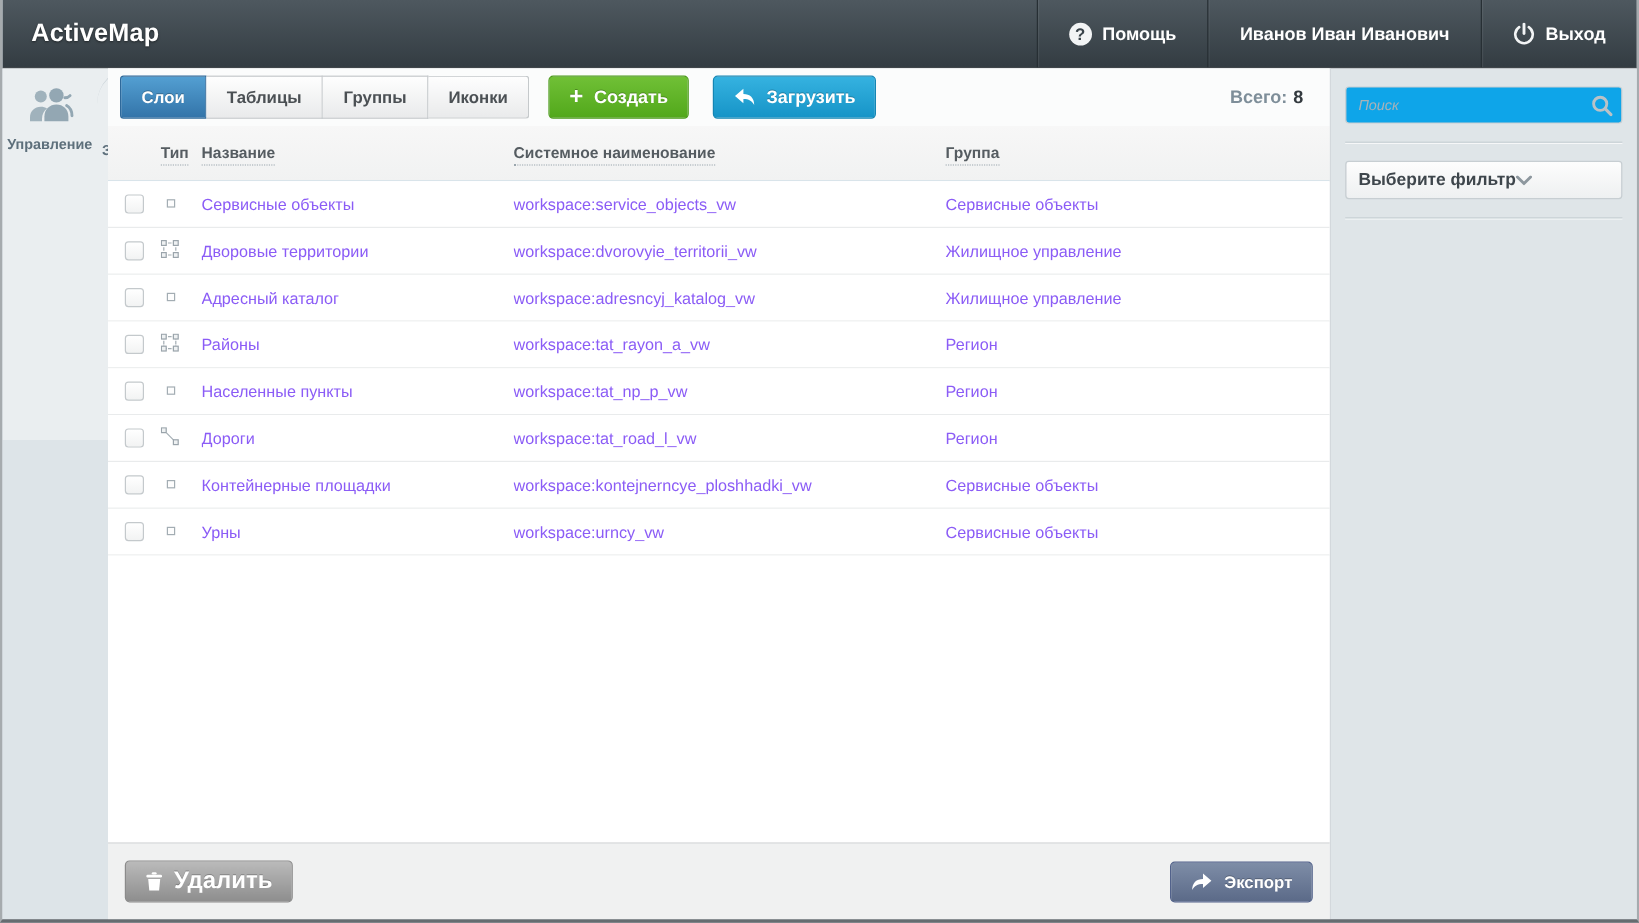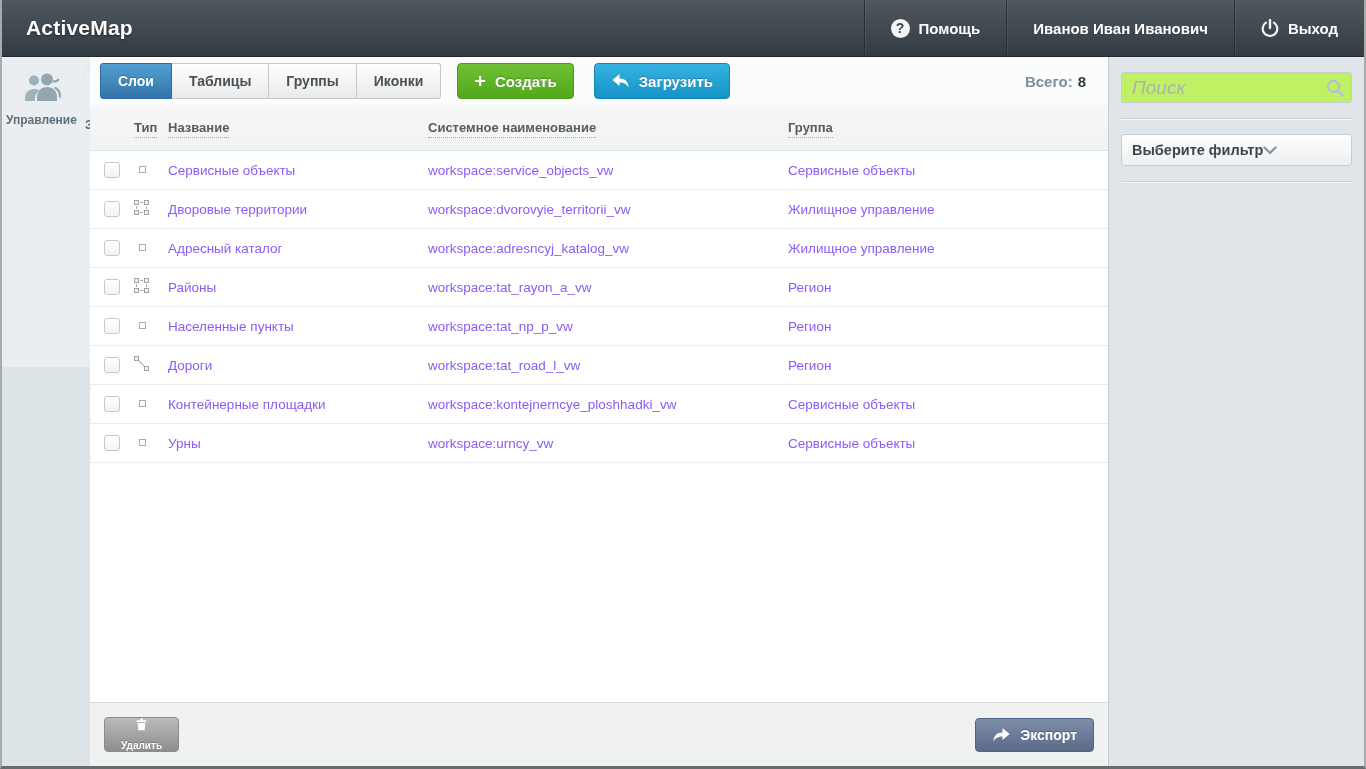--- a/index.html
+++ b/index.html
@@ -149,37 +149,36 @@
     box-shadow:10px 10px 0 -1px #eef1f2, 10px 10px 0 0 #9aa4ab;
   }
   .table-space { flex:1; background:#fff; }
   
   .footer {
     flex:0 0 64px; background:#f0f1f1; border-top:1px solid #d8dadb;
     display:flex; align-items:center; padding:0 14px;
   }
   .btn-delete {
     height:35px; background:linear-gradient(#bababa,#8e8e8e); border-color:#8b8b8b;
-    font-size:10px;
-    flex-direction:column;
+    font-size:20px;
   }
   .btn-export {
     height:34px; margin-left:auto;
     background:linear-gradient(#7e8da7,#5b6a88); border-color:#52628b;
     font-size:14px;
   }
   
   .rpanel {
     width:255px; flex:0 0 255px; background:#dfe5e8; padding:15px 12px;
   }
   .search-wrap { position:relative; }
   .search-input {
     width:100%; height:31px; padding:0 32px 0 10px;
-    border:1px solid #c7ced2; border-radius:3px; background:#bef264;
-    font-family:"Liberation Sans", sans-serif; font-size:19px; color:#333;
+    border:1px solid #c7ced2; border-radius:3px; background:#0ea5e9;
+    font-family:"Liberation Sans", sans-serif; font-size:12px; color:#333;
   }
   .search-input::placeholder { color:#a9b2b8; font-style:italic; }
   .search-ico { position:absolute; right:8px; top:7px; }
   .r-div { border-top:1px solid #c9d1d5; box-shadow:0 1px 0 rgba(255,255,255,.7); margin:15px 0; }
   .filter-select {
     width:100%; height:32px; padding:0 10px;
     border:1px solid #c7ced2; border-radius:3px;
     background:linear-gradient(#fdfdfd,#eef0f1);
     display:flex; align-items:center; 
     font-size:14.5px; font-weight:bold; color:#3e464c; cursor:pointer;

